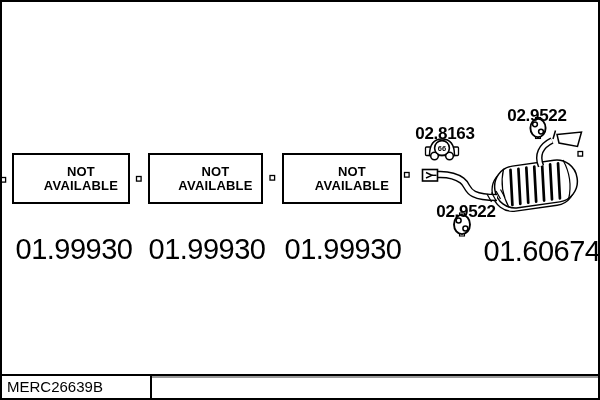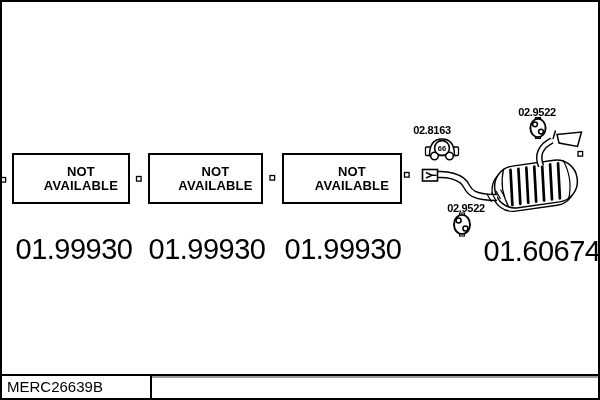--- a/index.html
+++ b/index.html
@@ -30,24 +30,24 @@
     font-size:29px;line-height:1;text-align:center;letter-spacing:-.5px;
     white-space:nowrap;
     margin-top:26px;
   }
   .big-num.n1{left:9px;}
   .big-num.n2{left:142px;}
   .big-num.n3{left:278px;}
   .big-num.n4{left:477px;top:209px;}
   .small-num{
     position:absolute;width:70px;text-align:center;
-    font-weight:bold;font-size:11px;line-height:1;letter-spacing:-.3px;
+    font-weight:bold;font-size:17px;line-height:1;letter-spacing:-.3px;
     white-space:nowrap;
   }
-  .small-num.mount{left:395px;top:123px;}
+  .small-num.mount{left:408px;top:123px;}
   .small-num.clampTop{left:500px;top:105px;}
   .small-num.clampBottom{left:429px;top:201px;}
   .oem-num{
     position:absolute;left:491px;top:234px;width:100px;text-align:center;
     font-size:12.5px;line-height:1;letter-spacing:-.2px;white-space:nowrap;
   }
   .footer-line{position:absolute;left:0;right:0;top:372px;height:2px;background:#000;}
   .footer-line-shadow{position:absolute;left:148px;right:0;top:374px;height:2px;background:#9a9a9a;}
   .code-box{
     position:absolute;left:0;top:372px;width:150px;height:28px;

